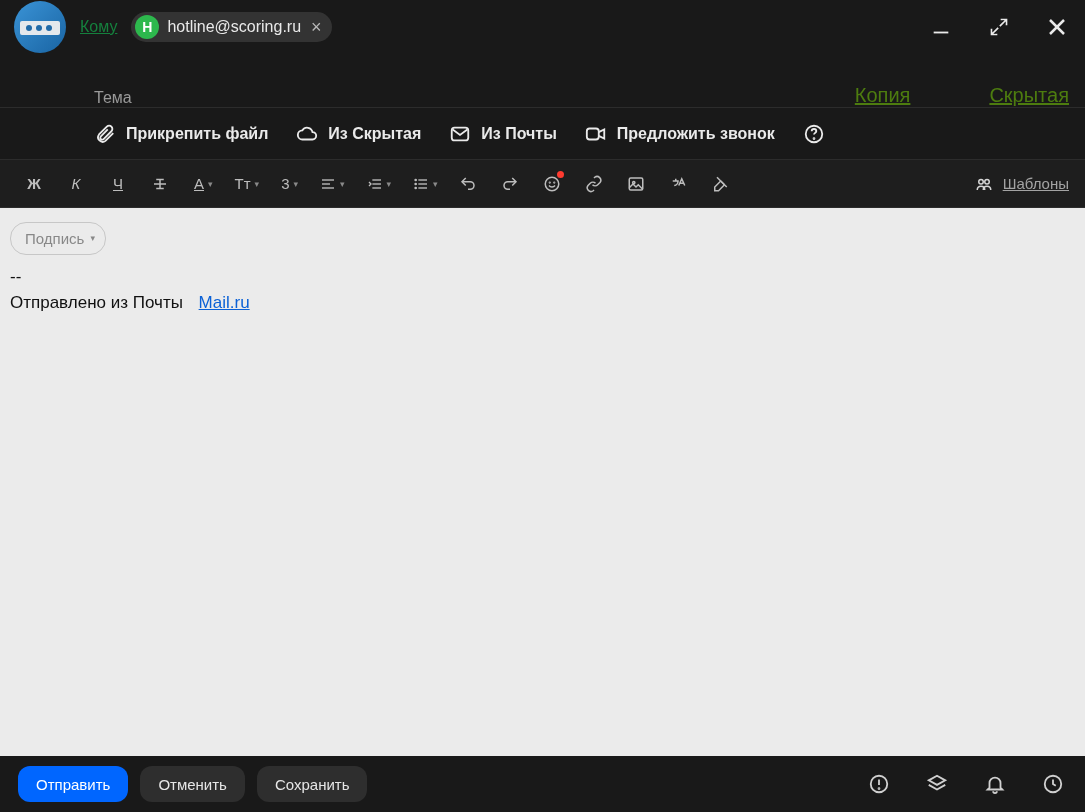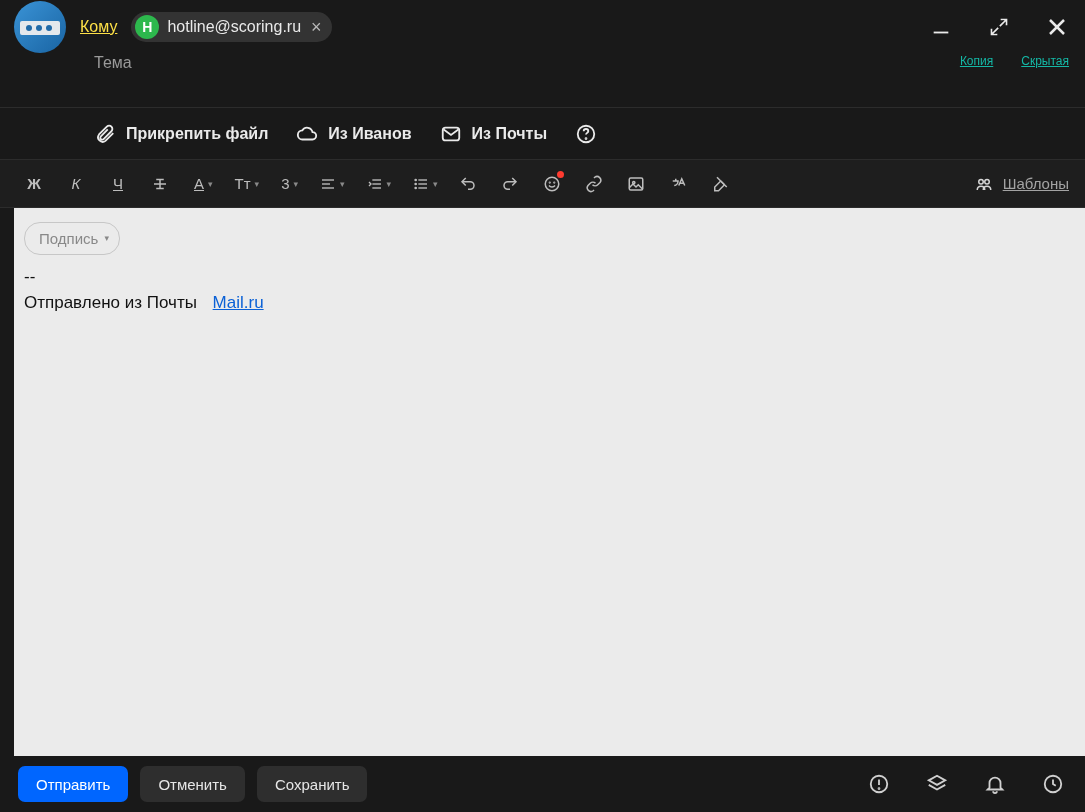--- a/index.html
+++ b/index.html
@@ -29,21 +29,21 @@
   .avatar::before {
     content:""; position:absolute; left:6px; right:6px; top:20px; height:14px;
     background:#e4e8ec; border-radius:2px;
   }
   .avatar::after {
     content:""; position:absolute; left:12px; top:24px; width:6px; height:6px;
     background:#206aa8; border-radius:50%;
     box-shadow: 10px 0 0 #206aa8, 20px 0 0 #206aa8;
   }
   .to-label {
-    color:#fde047; font-size:16px; text-decoration: underline; cursor:pointer;
+    color:#15803d; font-size:16px; text-decoration: underline; cursor:pointer;
   }
   .chip {
     display:inline-flex; align-items:center;
     background:#333333; border-radius:16px; padding:3px 8px 3px 4px;
     gap:8px; color:#e9e9e9; font-size:16px;
   }
   .chip-avatar {
     width:24px; height:24px; border-radius:50%; background:#2db84d;
     display:flex; align-items:center; justify-content:center;
     color:#fff; font-weight:600; font-size:14px;
@@ -52,31 +52,32 @@
 
   .window-controls {
     margin-left:auto; display:flex; align-items:center; gap:34px;
     color:#eaeaea;
   }
   .win-btn { cursor:pointer; display:flex; align-items:center; justify-content:center; width:24px; height:24px; }
   .win-btn svg { stroke:#eaeaea; }
 
   
   .subject-row {
-    display:flex; align-items:flex-start;
+    display:flex; align-items:flex-end;
     padding: 0 16px 0 94px;
     height: 54px;
     border-bottom:1px solid #2c2c2c;
+    gap:43px;
   }
   .subject-input {
     flex:1; background:transparent; border:none; outline:none;
     color:#eaeaea; font-size:16px;
   }
   .subject-input::placeholder { color:#9a9a9a; }
-  .cc-link { color:#14b8a6; font-size:12px; text-decoration:underline; margin-left:28px; cursor:pointer; }
+  .cc-link { color:#4d7c0f; font-size:20px; text-decoration:underline; margin-left:36px; cursor:pointer; }
 
   
   .attach-row {
     display:flex; align-items:center; gap:28px;
     padding: 0 31px 0 94px; height:52px;
     border-bottom:1px solid #2c2c2c;
     color:#eaeaea; font-size:16px;
   }
   .attach-item { display:flex; align-items:center; gap:10px; cursor:pointer; }
   .attach-item .bold { font-weight:600; }
@@ -99,37 +100,36 @@
   .fmt .txt { color:#bdbdbd; }
   .format-spacer { flex:1; }
   .templates { display:flex; align-items:center; gap:10px; color:#a3a3a3; font-size:15px; text-decoration:underline; cursor:pointer; }
   .dot-red { position:absolute; top:3px; right:4px; width:7px; height:7px; background:#ff3b30; border-radius:50%; }
 
   
   .editor {
     flex:1; background:#ebebeb; padding:56px 10px 10px 10px;
     color:#111; font-size:17px; line-height:1.55;
     position:relative;
-    margin-left:14px;
   }
   .signature-pill {
     position:absolute; left:10px; top:14px;
     border:1px solid #c7c7c7; border-radius:16px;
     padding:4px 10px 4px 14px; display:flex; align-items:center; gap:6px;
     color:#888; font-size:15px; cursor:pointer; background:#ebebeb;
   }
   .signature-pill .caret { font-size:9px; }
   .editor a { color:#0b61d6; text-decoration:underline;padding-left:11px; }
 
   
   .footer {
     height:56px; background:#191919; display:flex; align-items:center;
     padding:0 18px; gap:12px;
   }
-  .btn { height:36px; padding:0 18px; border:none; border-radius:7px; font-size:15px; cursor:pointer; }
+  .btn { height:36px; padding:0 18px; border:none; border-radius:12px; font-size:15px; cursor:pointer; }
   .btn-primary { background:#0066ff; color:#fff; font-weight:500; }
   .btn-secondary { background:#2e2e2e; color:#e6e6e6; }
   .footer-spacer { flex:1; }
   .footer-icon { width:28px; height:28px; display:flex; align-items:center; justify-content:center; cursor:pointer; margin-left:18px; }
   .footer-icon svg { stroke:#d0d0d0; fill:none; }
 </style>
 </head>
 <body>
 
 <div class="header-row">
@@ -175,30 +175,39 @@
         </svg>
     </span>
     <span class="bold">Прикрепить файл</span>
   </div>
   <div class="attach-item">
     <span class="attach-icon">
       <svg width="22" height="22" viewBox="0 0 24 24" stroke-width="2">
           <path d="M7 18a5 5 0 010-10 6 6 0 0111 2 4 4 0 010 8H7z"></path>
         </svg>
     </span>
-    <span class="bold">Из Иванов</span>
+    <span class="bold">Из Скрытая</span>
   </div>
   <div class="attach-item">
     <span class="attach-icon">
       <svg width="22" height="22" viewBox="0 0 24 24" stroke-width="2">
           <rect x="3" y="5" width="18" height="14" rx="3"></rect>
           <path d="M4 7l8 6 8-6"></path>
         </svg>
     </span>
     <span class="bold">Из Почты</span>
+  </div>
+  <div class="attach-item">
+    <span class="attach-icon">
+      <svg width="22" height="22" viewBox="0 0 24 24" stroke-width="2">
+          <rect x="2" y="6" width="13" height="12" rx="3"></rect>
+          <path d="M15 10l6-3v10l-6-3"></path>
+        </svg>
+    </span>
+    <span class="bold">Предложить звонок</span>
   </div>
   <div class="attach-item">
     <span class="attach-icon">
       <svg width="22" height="22" viewBox="0 0 24 24" stroke-width="2">
           <circle cx="12" cy="12" r="9"></circle>
           <path d="M9.5 9a2.5 2.5 0 115 0c0 1.5-2.5 2-2.5 3.5"></path>
           <circle cx="12" cy="17" r="0.5" fill="#eaeaea"></circle>
         </svg>
     </span>
   </div>

